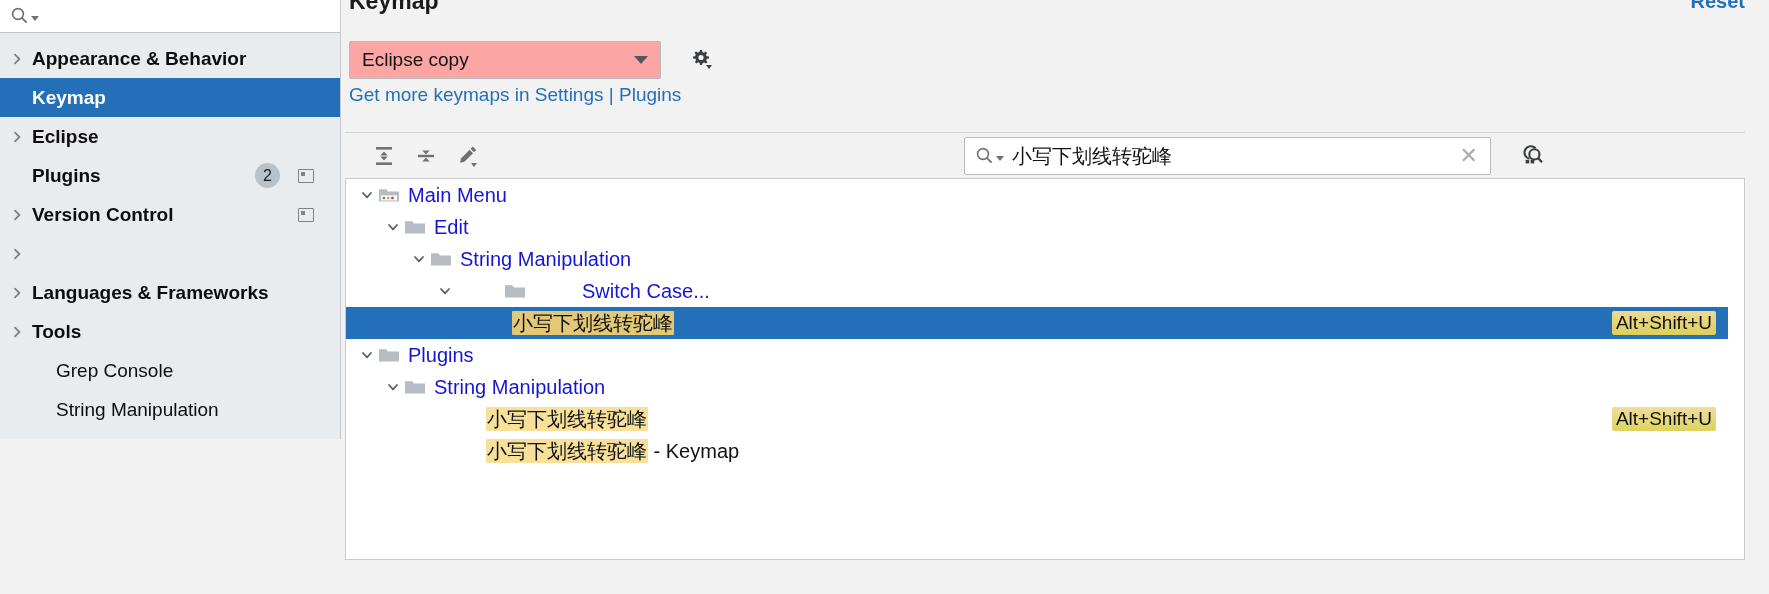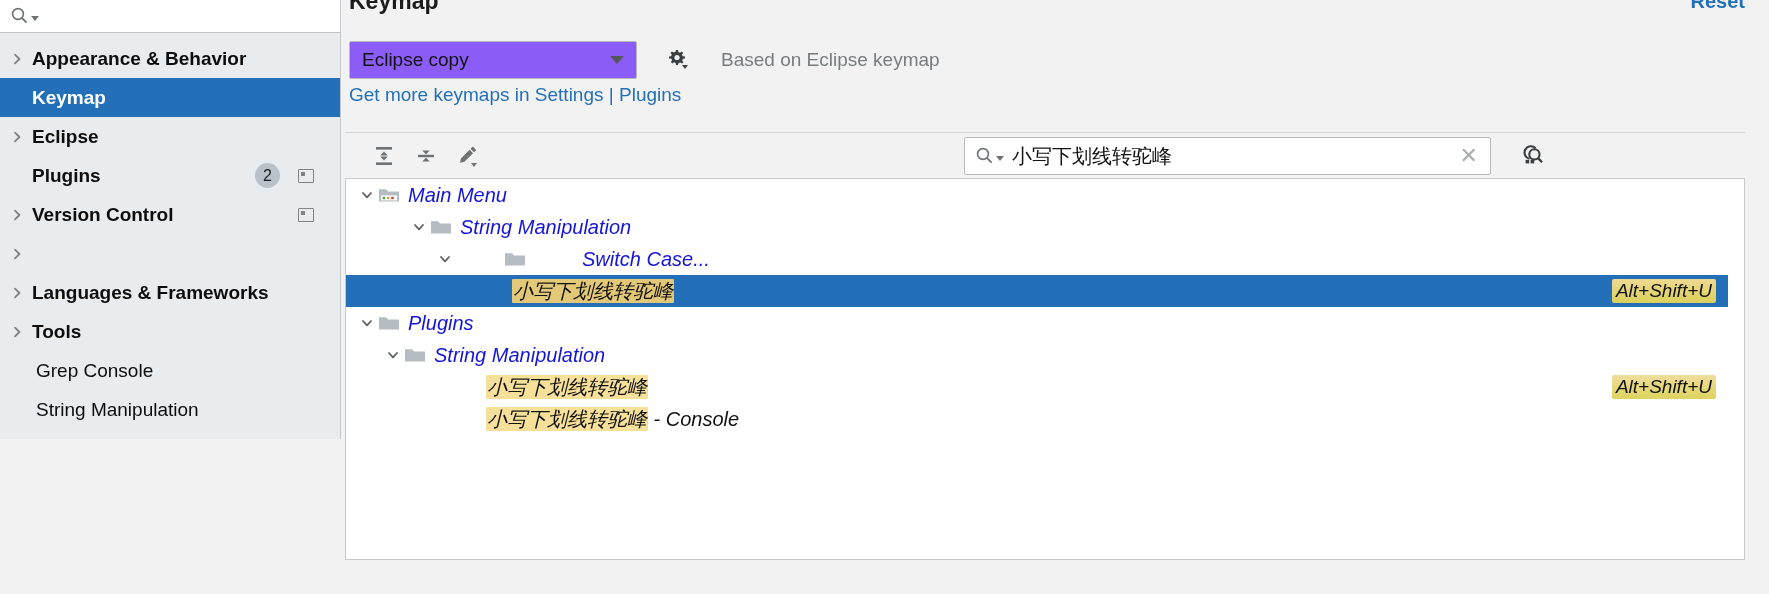--- a/index.html
+++ b/index.html
@@ -59,21 +59,21 @@
   .sb-row {
     height: 39px;
     display: flex;
     align-items: center;
     position: relative;
     padding-left: 4px;
     color: #0d0d0d;
     font-size: 19px;
   }
   .sb-row.group { font-weight: bold; }
-  .sb-row.leaf { font-weight: normal; padding-left: 36px; font-size: 19px; }
+  .sb-row.leaf { font-weight: normal; padding-left: 56px; font-size: 19px; }
   .sb-row.selected {
     background: #2470b8;
     color: #ffffff;
   }
   .sb-arrow {
     width: 26px;
     display: inline-flex;
     align-items: center;
     justify-content: center;
     color: #7f8284;
@@ -143,23 +143,23 @@
   }
 
   .keymap-row {
     display: flex;
     align-items: center;
     margin-top: 8px;
     padding-left: 4px;
     height: 44px;
   }
   .combo {
-    width: 288px;
+    width: 312px;
     height: 38px;
-    background: #8b5cf6;
+    background: #fca5a5;
     border: 1px solid #b6babd;
     border-radius: 2px;
     display: flex;
     align-items: center;
     justify-content: space-between;
     padding: 0 12px 0 12px;
     font-size: 19px;
     color: #121212;
     cursor: pointer;
   }
@@ -256,21 +256,20 @@
   }
 
   
   .tree {
     position: relative;
     margin-top: 0px;
     height: 382px;
     background: #ffffff;
     border: 1px solid #c6cacd;
     overflow: hidden;
-    font-style: italic;
   }
   .tree-row {
     position: relative;
     height: 32px;
     display: flex;
     align-items: center;
     font-size: 20px;
     white-space: nowrap;
   }
   .tree-row.selected { background: #2470b8; }
@@ -426,21 +425,20 @@
       <div class="gear-btn">
         <svg width="24" height="24" viewBox="0 0 24 24">
           <g fill="#3b3f42">
             <path d="M11 2h2l.35 2.1 1.6.66 1.75-1.2 1.42 1.42-1.2 1.75.66 1.6L20 8.5v2l-2.1.35-.66 1.6 1.2 1.75-1.42 1.42-1.75-1.2-1.6.66L13 17h-2l-.35-2.1-1.6-.66-1.75 1.2-1.42-1.42 1.2-1.75-.66-1.6L4 10.5v-2l2.1-.35.66-1.6-1.2-1.75L6.98 3.4l1.75 1.2 1.6-.66z"></path>
             <circle cx="12" cy="9.5" r="2.6" fill="#f2f2f2"></circle>
           </g>
           <polygon points="17,17 23,17 20,21" fill="#3b3f42"></polygon>
         </svg>
       </div>
 
-      <div class="based-on">Based on Eclipse keymap</div>
     </div>
 
     <div class="plugins-link">Get more keymaps in Settings | Plugins</div>
 
     <div class="toolstrip">
 
       <div class="tool-btn">
         <svg width="26" height="26" viewBox="0 0 26 26">
           <rect x="5" y="4" width="16" height="2.6" fill="#6d7174"></rect>
           <rect x="5" y="19.4" width="16" height="2.6" fill="#6d7174"></rect>
@@ -502,20 +500,33 @@
               <svg width="22" height="18" viewBox="0 0 22 18">
                 <path fill="#b5bcc2" d="M1 3.2 h7.2 l1.8 2.2 H21 v10 H1 z"></path>
                 <rect x="3" y="9.4" width="16" height="5" fill="#ffffff"></rect>
                 <rect x="4.6" y="10.8" width="2.6" height="2.4" fill="#4aa64a"></rect>
                 <rect x="8.899999999999999" y="10.8" width="2.6" height="2.4" fill="#e0a33a"></rect>
                 <rect x="13.2" y="10.8" width="2.6" height="2.4" fill="#cc4444"></rect>
               </svg>
             </span>
             <span class="node-label"><span>Main Menu</span></span>
           </div>
+          <div class="tree-row" style="padding-left: 36px;">
+            <span class="tw-arrow">
+              <svg width="16" height="16" viewBox="0 0 16 16">
+                <path fill="none" stroke="currentColor" stroke-width="1.8" stroke-linecap="round" stroke-linejoin="round" d="M4 6 L8 10.4 L12 6"></path>
+              </svg>
+            </span>
+            <span class="folder-icon">
+              <svg width="22" height="18" viewBox="0 0 22 18">
+                <path fill="#b5bcc2" d="M1 3.2 h7.2 l1.8 2.2 H21 v10 H1 z"></path>
+              </svg>
+            </span>
+            <span class="node-label"><span>Edit</span></span>
+          </div>
           <div class="tree-row" style="padding-left: 62px;">
             <span class="tw-arrow">
               <svg width="16" height="16" viewBox="0 0 16 16">
                 <path fill="none" stroke="currentColor" stroke-width="1.8" stroke-linecap="round" stroke-linejoin="round" d="M4 6 L8 10.4 L12 6"></path>
               </svg>
             </span>
             <span class="folder-icon">
               <svg width="22" height="18" viewBox="0 0 22 18">
                 <path fill="#b5bcc2" d="M1 3.2 h7.2 l1.8 2.2 H21 v10 H1 z"></path>
               </svg>
@@ -569,20 +580,20 @@
           </div>
           <div class="tree-row" style="padding-left: 88px;">
             <span class="tw-arrow blank"></span>
             <span class="folder-icon" style="visibility: hidden;"></span>
             <span class="node-label plain"><span class="hl">小写下划线转驼峰</span></span>
             <span class="shortcut">Alt+Shift+U</span>
           </div>
           <div class="tree-row" style="padding-left: 88px;">
             <span class="tw-arrow blank"></span>
             <span class="folder-icon" style="visibility: hidden;"></span>
-            <span class="node-label plain"><span class="hl">小写下划线转驼峰</span><span> - Console</span></span>
+            <span class="node-label plain"><span class="hl">小写下划线转驼峰</span><span> - Keymap</span></span>
           </div>
         </div>
       <div class="tree-scroll-gutter"></div>
     </div>
 
   </div>
 </div>
 
 </body></html>

